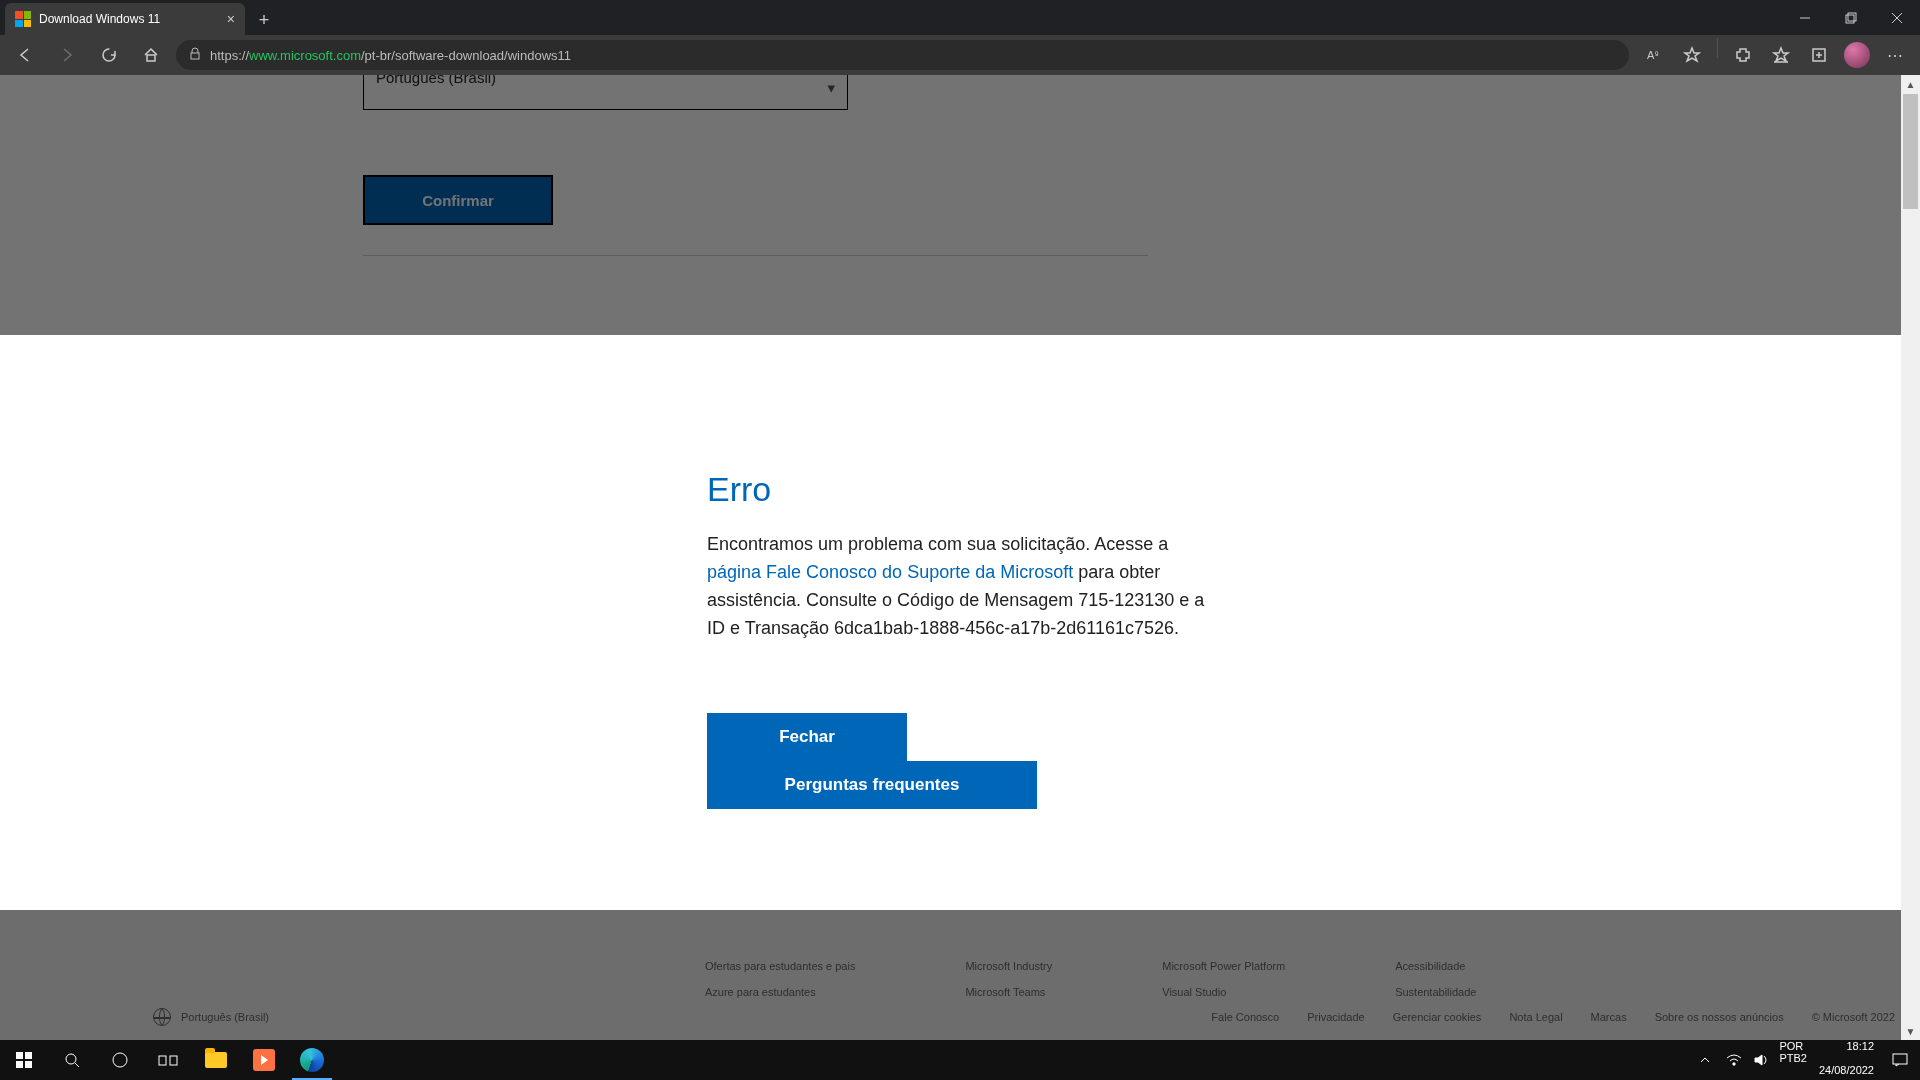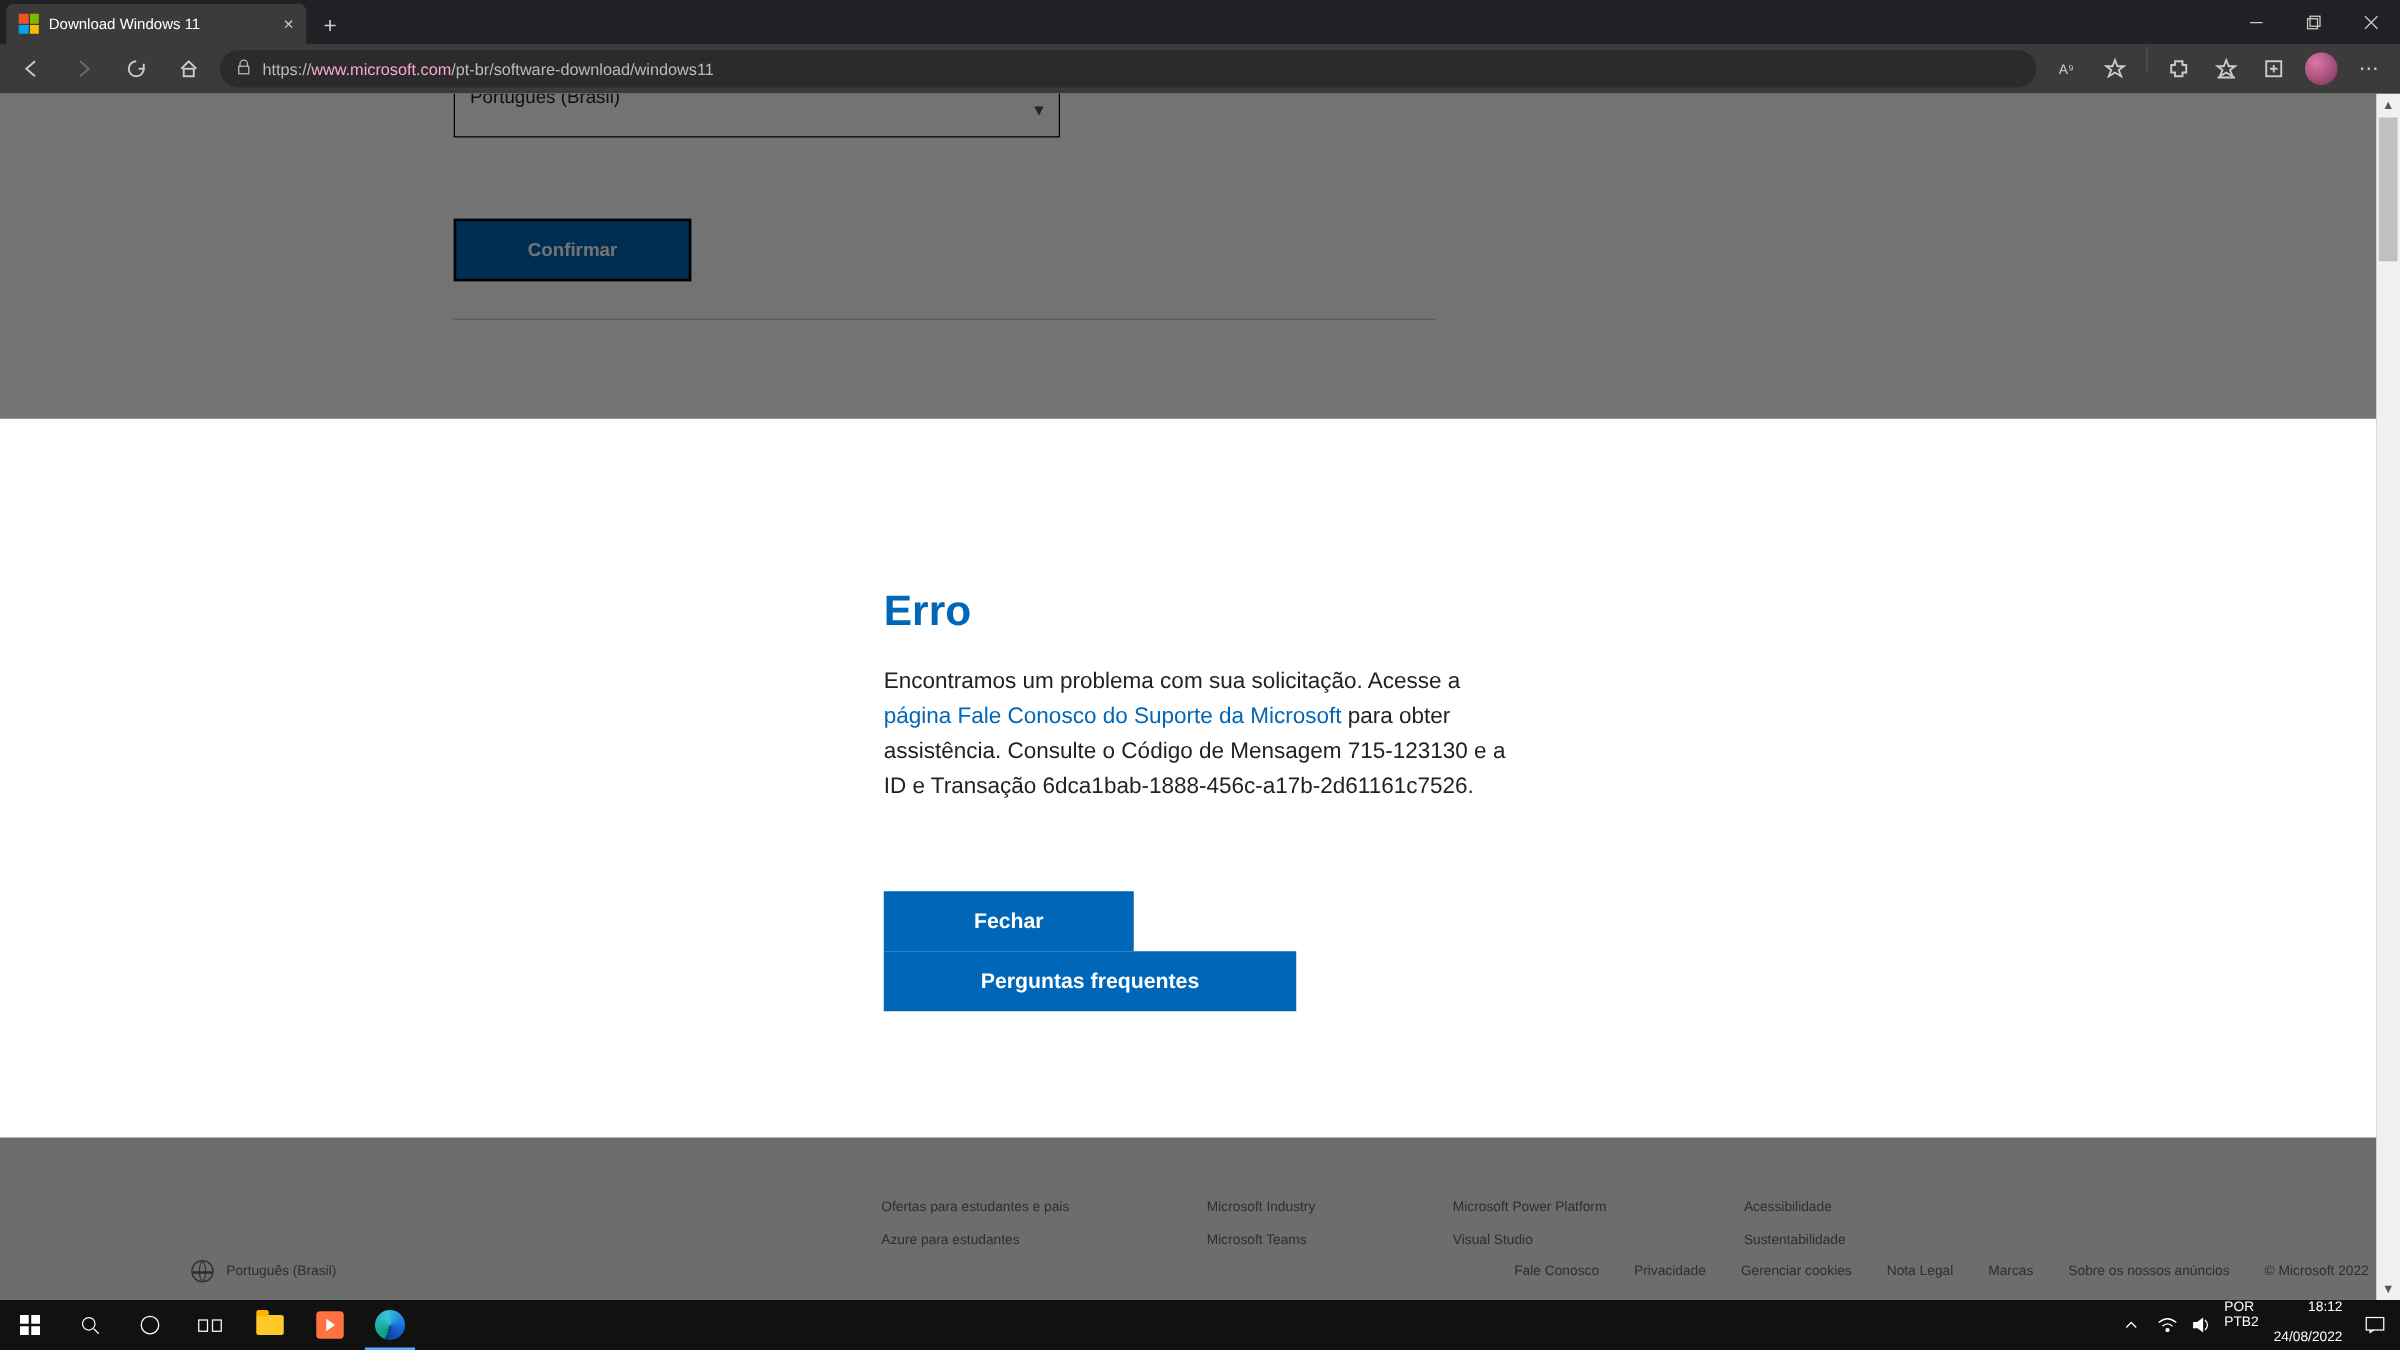--- a/index.html
+++ b/index.html
@@ -19,41 +19,41 @@
 .win-controls { display:flex; height:34px; }
 .win-controls div { width:46px; display:flex; align-items:center; justify-content:center; color:#ccc; font-size:12px;}
 .win-controls svg { stroke:#ccc; fill:none; }
 
 
 .toolbar { height:40px; background:#3b3b3b; display:flex; align-items:center; padding:0 8px; gap:8px; }
 .tbtn { width:34px; height:34px; display:flex; align-items:center; justify-content:center; color:#ccc; border-radius:4px; }
 .tbtn svg { stroke:#ccc; fill:none; stroke-width:1.5; }
 .addr { flex:1; height:30px; background:#2b2b2b; border-radius:15px; display:flex; align-items:center; padding:0 12px; gap:8px; color:#bbb; font-size:13px; }
 .addr .lock svg{stroke:#bbb;fill:none;}
-.addr .url .host{color:#f9a8d4;}
+.addr .url .host{color:#22c55e;}
 .right-icons{display:flex;align-items:flex-start;gap:4px;}
 .vsep{width:1px;height:20px;background:#555;margin:0 4px;}
 .avatar{width:26px;height:26px;border-radius:50%;background:radial-gradient(circle at 35% 30%, #d7a, #735);} 
 
 
 .viewport { position:relative; width:1920px; height:calc(1080px - 35px - 40px - 40px); overflow:hidden; }
 .page { position:absolute; inset:0; background:#fff; }
 
 
 .form-section { background:#fff; height:260px; padding-top:0; }
 .form-inner { margin-left:363px; width:785px; }
 .lang-select { width:485px; height:45px; border:1px solid #000; display:flex; align-items:center; padding:0 12px; font-size:15px; color:#222; margin-top:-10px; overflow:hidden;}
 .lang-select .chev{margin-left:auto;color:#555;}
 .lang-text{position:relative;top:-10px;}
 .confirm-btn { margin-top:65px; width:190px; height:50px; background:#0067b8; border:2px solid #000; color:#fff; font-size:15px; font-weight:600; display:flex; align-items:center; justify-content:center;}
 .hr { margin-top:30px; border:none; border-top:1px solid #ccc; }
 
 
 .error-block { margin-left:707px; width:510px; margin-top:195px; color:#222; }
-.error-title { font-size:34px; font-weight:700; color:#0067b8;margin-top:12px; }
+.error-title { font-size:34px; font-weight:400; color:#0067b8;margin-top:12px; }
 .error-text { font-size:18px; line-height:1.55; margin-top:22px; }
 .error-text a { color:#0067b8; text-decoration:none; }
 .error-buttons { margin-top:70px; }
 .ebtn { background:#0067b8; color:#fff; font-size:17px; font-weight:600; height:48px; display:flex; align-items:center; justify-content:center; }
 .ebtn.close { width:200px; }
 .ebtn.faq { width:330px; }
 
 
 .page-footer { position:absolute; bottom:0; left:0; right:0; height:130px; background:#f2f2f2; font-size:11px; color:#666; }
 .footer-cols { display:flex; gap:110px; padding:18px 0 0 705px;margin-top:32px; }

